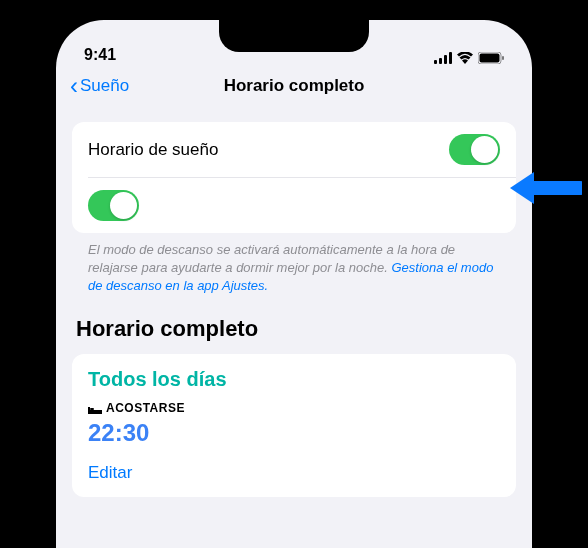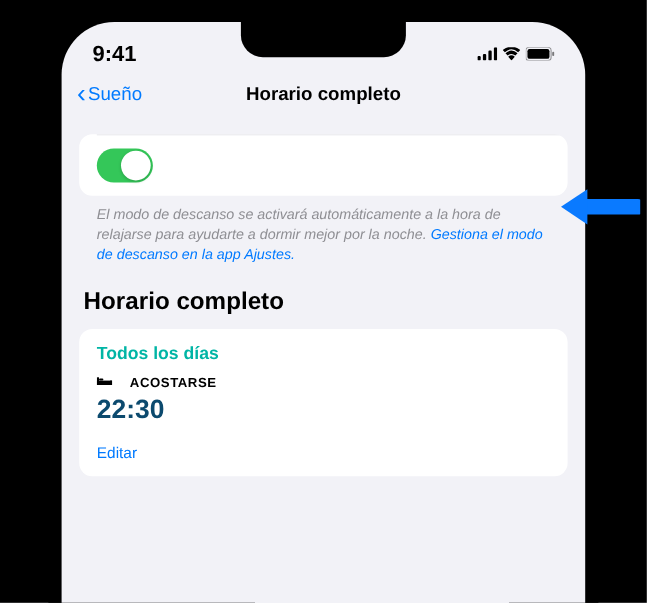--- a/index.html
+++ b/index.html
@@ -38,24 +38,24 @@
       transform: translateX(-50%);
       width: 150px;
       height: 32px;
       background: #000;
       border-radius: 0 0 20px 20px;
       z-index: 10;
     }
     .status-bar {
       display: flex;
       justify-content: space-between;
-      align-items: center;
+      align-items: flex-end;
       padding: 14px 28px 0;
       height: 44px;
-      font-size: 20px;
+      font-size: 16px;
       font-weight: 600;
       color: #000;
     }
     .status-icons {
       display: flex;
       gap: 5px;
       align-items: center;
     }
     .nav-bar {
       display: flex;
@@ -146,50 +146,50 @@
       color: #000;
       padding: 4px 4px 12px;
     }
     .schedule-card {
       background: #fff;
       border-radius: 12px;
       padding: 14px 16px;
     }
     .schedule-title {
       color: #00b5a5;
-      font-size: 16px;
+      font-size: 20px;
       font-weight: 600;
       margin-bottom: 10px;
     }
     .schedule-times {
       display: flex;
       gap: 50px;
     }
     .time-block {
       display: flex;
       flex-direction: column;
     }
     .time-label {
       display: flex;
-      align-items: flex-start;
-      gap: 16px;
+      align-items: flex-end;
+      gap: 4px;
       font-size: 12px;
       font-weight: 600;
       color: #000;
       letter-spacing: 0.5px;
       margin-bottom: 4px;
     }
     .time-value {
       font-size: 24px;
       font-weight: 700;
-      color: #0c4a6e;
+      color: #3b82f6;
     }
     .edit-link {
       color: #007aff;
-      font-size: 14px;
+      font-size: 17px;
       margin-top: 16px;
       cursor: pointer;
     }
     .arrow-annotation {
       position: absolute;
       right: 6px;
       top: 168px;
       z-index: 20;
     }
     .side-button {
@@ -236,20 +236,26 @@
     <div class="nav-bar">
       <div class="back-btn">
         <span class="back-chevron">‹</span>
         <span>Sueño</span>
       </div>
       <div class="nav-title">Horario completo</div>
     </div>
 
     <div class="content">
       <div class="card">
+        <div class="row">
+          <span class="row-label">Horario de sueño</span>
+          <div class="toggle">
+              <div class="toggle-knob"></div>
+            </div>
+        </div>
         <div class="separator"></div>
         <div class="row">
           <div class="toggle">
               <div class="toggle-knob"></div>
             </div>
         </div>
       </div>
 
       <div class="footer-text">
         <span>El modo de descanso se activará automáticamente a la hora de relajarse para ayudarte a dormir mejor por la noche. </span><span class="footer-link">Gestiona el modo de descanso en la app Ajustes.</span>

